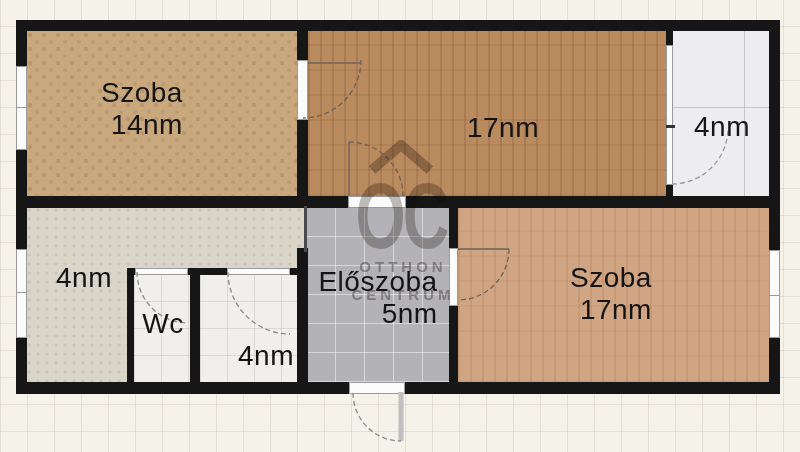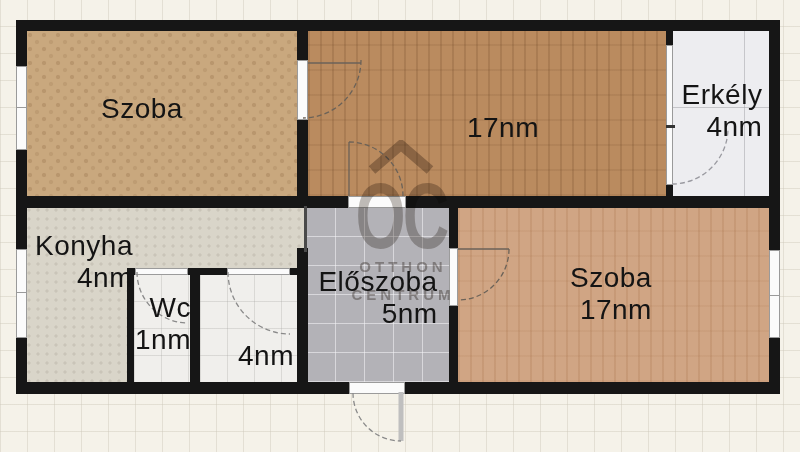--- a/index.html
+++ b/index.html
@@ -143,36 +143,36 @@
       <path d="M137,272 A51,51 0 0 0 188,323" stroke-dasharray="5 3" stroke="#8a8a8a"></path>
       <path d="M228,272 A62,62 0 0 0 290,334" stroke-dasharray="5 3" stroke="#8a8a8a"></path>
       <path d="M672,184 A56,56 0 0 0 728,128" stroke-dasharray="5 3" stroke="#9a9aa0"></path>
       <path d="M401,392 L401,441" stroke="#bfbfbf" stroke-width="5"></path>
       <path d="M353,393 A48,48 0 0 0 401,441" stroke-dasharray="5 3" stroke="#8a8a8a"></path>
     </g>
   </svg>
 
   <div class="room-label" style="left:142px;top:109px">
     <span>Szoba</span><br>
+    <span>14nm</span>
   </div>
   <div class="room-label" style="left:503px;top:112px">
     <br>
     <span>17nm</span>
   </div>
   <div class="room-label" style="left:722px;top:111px">
-    <span>Erkély</span><br>
+    <br>
     <span>4nm</span>
   </div>
   <div class="room-label" style="left:84px;top:262px">
-    <span>Konyha</span><br>
+    <br>
     <span>4nm</span>
   </div>
   <div class="room-label" style="left:163px;top:324px">
     <span>Wc</span><br>
-    <span>1nm</span>
   </div>
   <div class="room-label" style="left:266px;top:340px">
     <br>
     <span>4nm</span>
   </div>
   <div class="room-label" style="left:378px;top:298px">
     <span>Előszoba</span><br>
     <span>5nm</span>
   </div>
   <div class="room-label" style="left:611px;top:294px">

